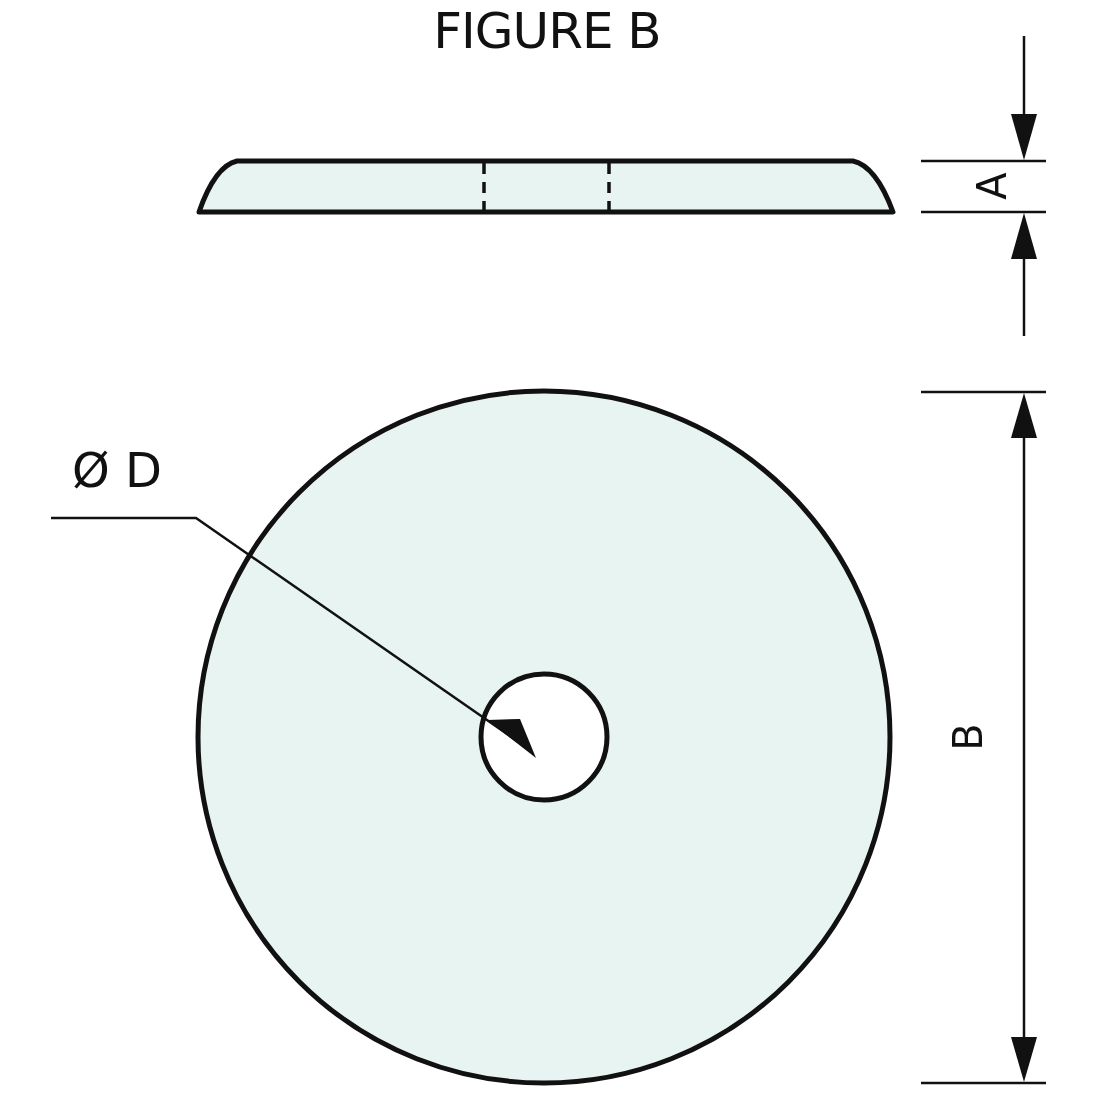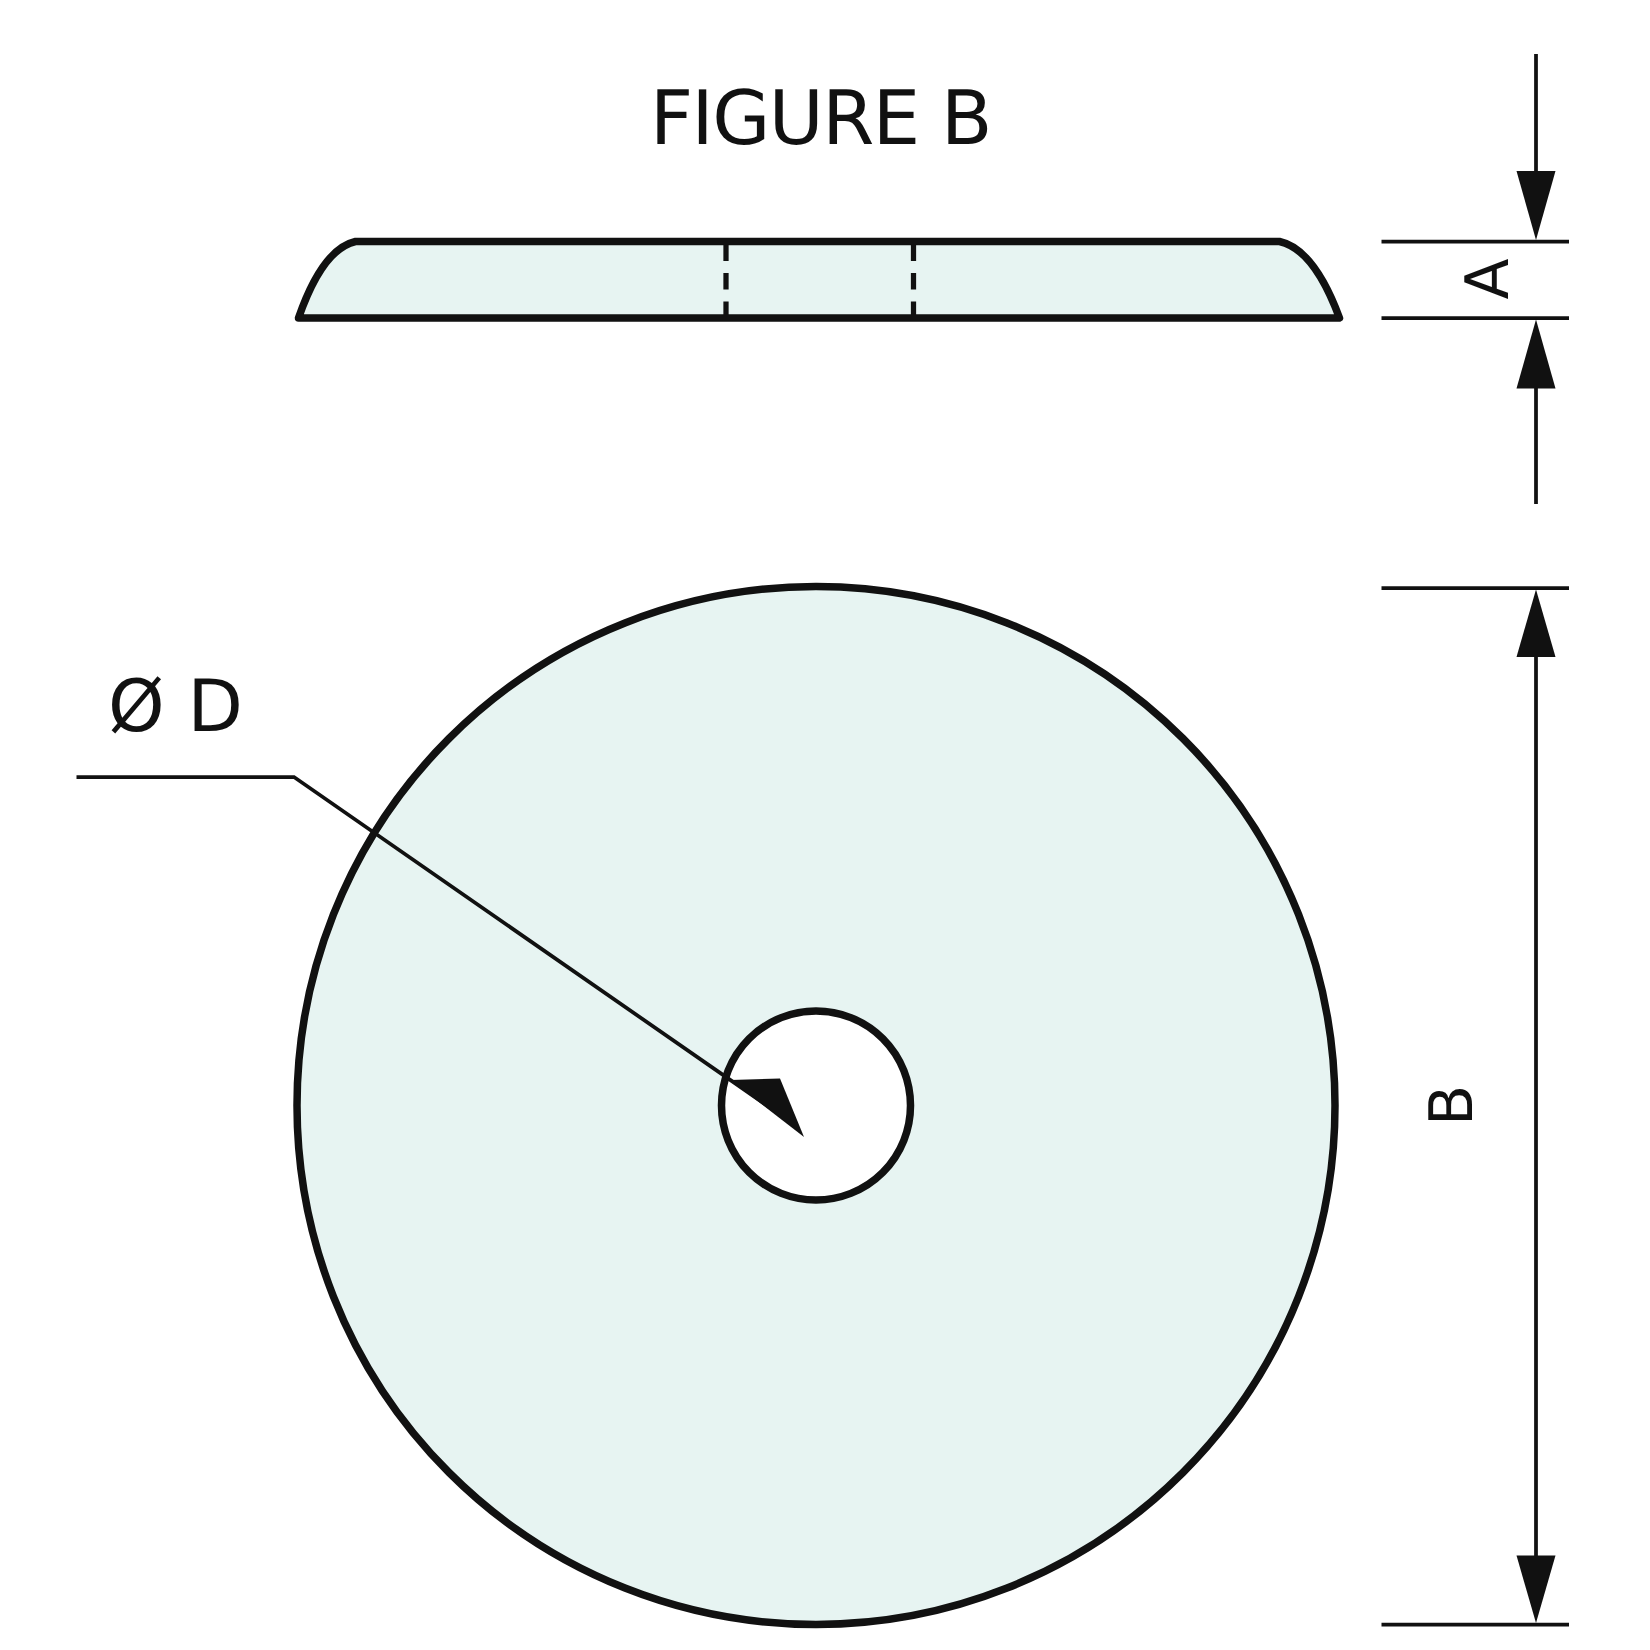--- a/index.html
+++ b/index.html
@@ -4,21 +4,20 @@
   <style>
     html, body { margin: 0; padding: 0; background: #ffffff; }
     body { width: 1100px; height: 1100px; position: relative; overflow: hidden; }
     #drawing { position: absolute; left: 0; top: 0; width: 1100px; height: 1100px; }
     .title {
       position: absolute; left: 0; top: 2px; width: 1094px;
       text-align: center;
       font-family: "DejaVu Sans", sans-serif;
       font-size: 50px; letter-spacing: -1px;
       color: #111111;
-      margin-top: 48px;
     }
     .lbl { font-family: "DejaVu Sans", sans-serif; fill: #111111; }
   </style>
 </head>
 <body>
 
 <div class="title">FIGURE B</div>
 
 <svg id="drawing" viewBox="0 0 1100 1100" xmlns="http://www.w3.org/2000/svg">
 

